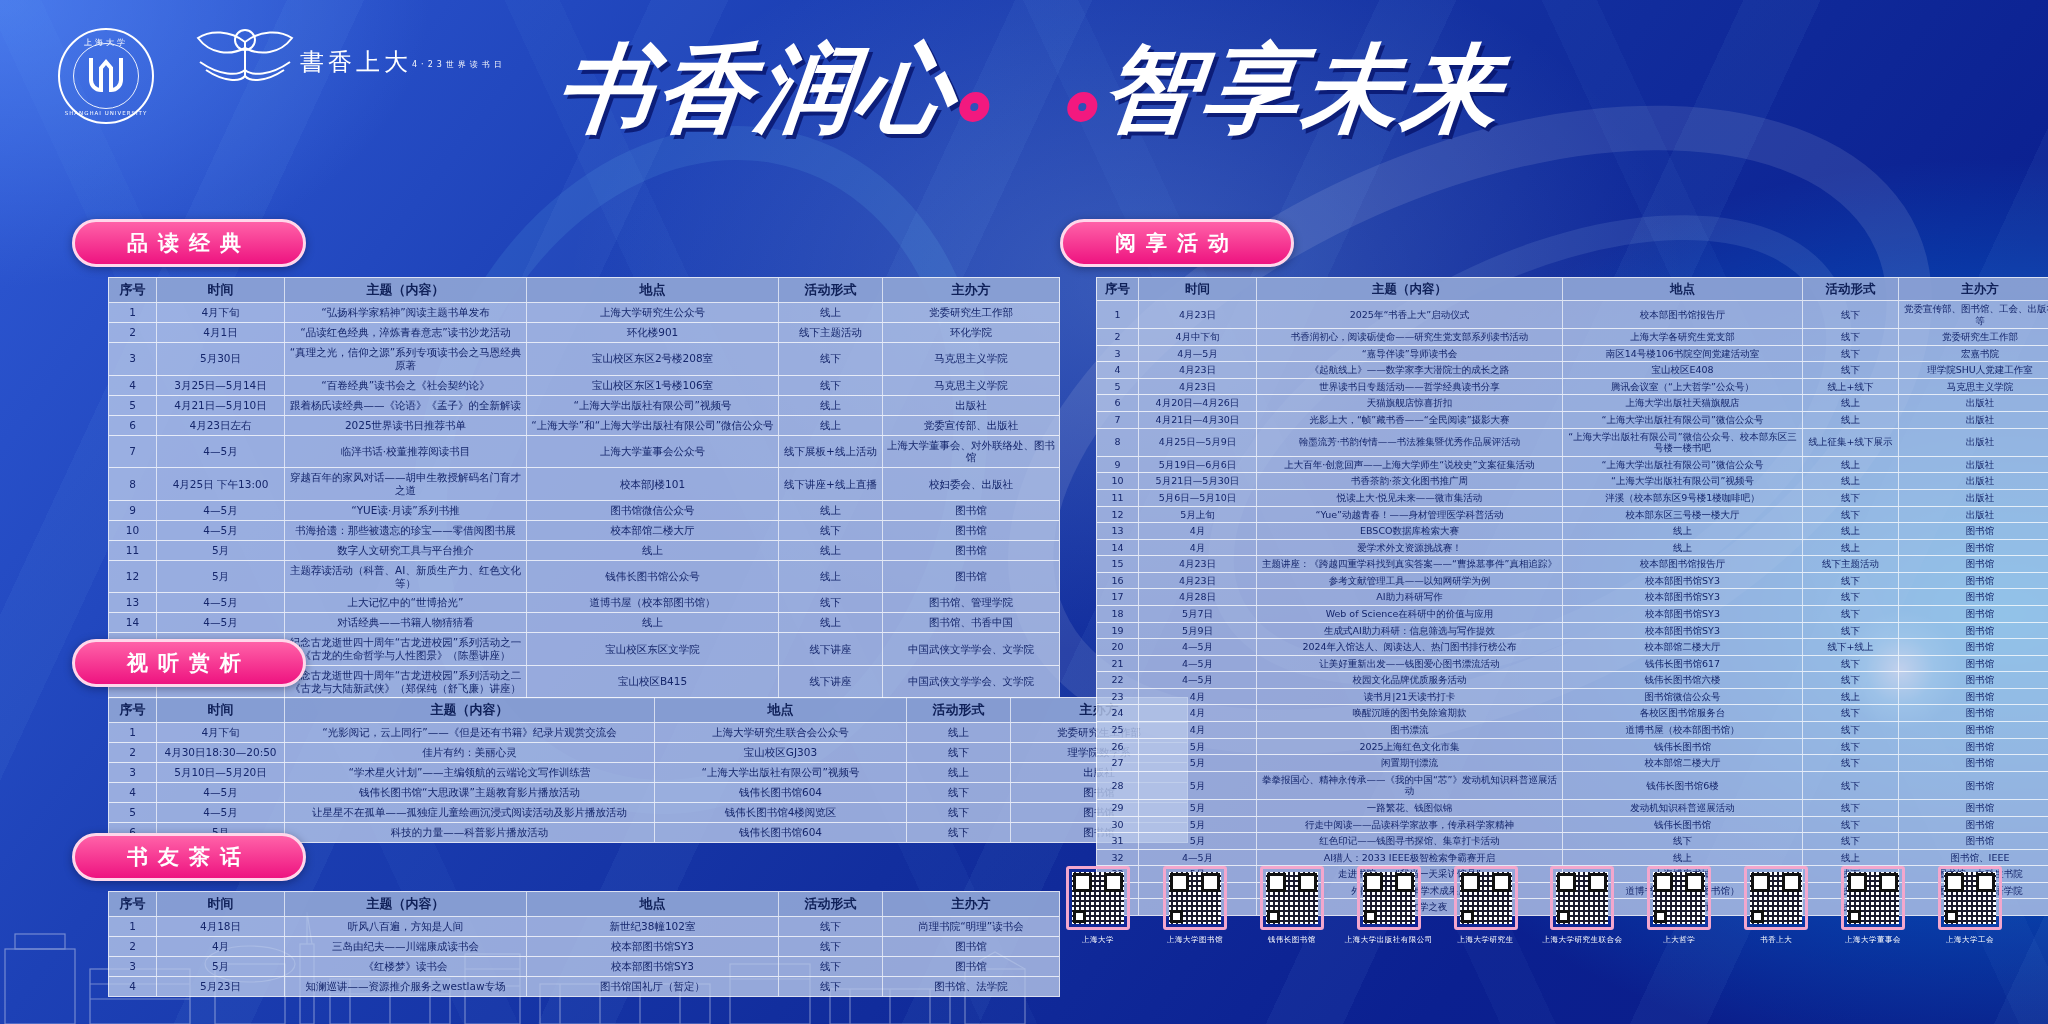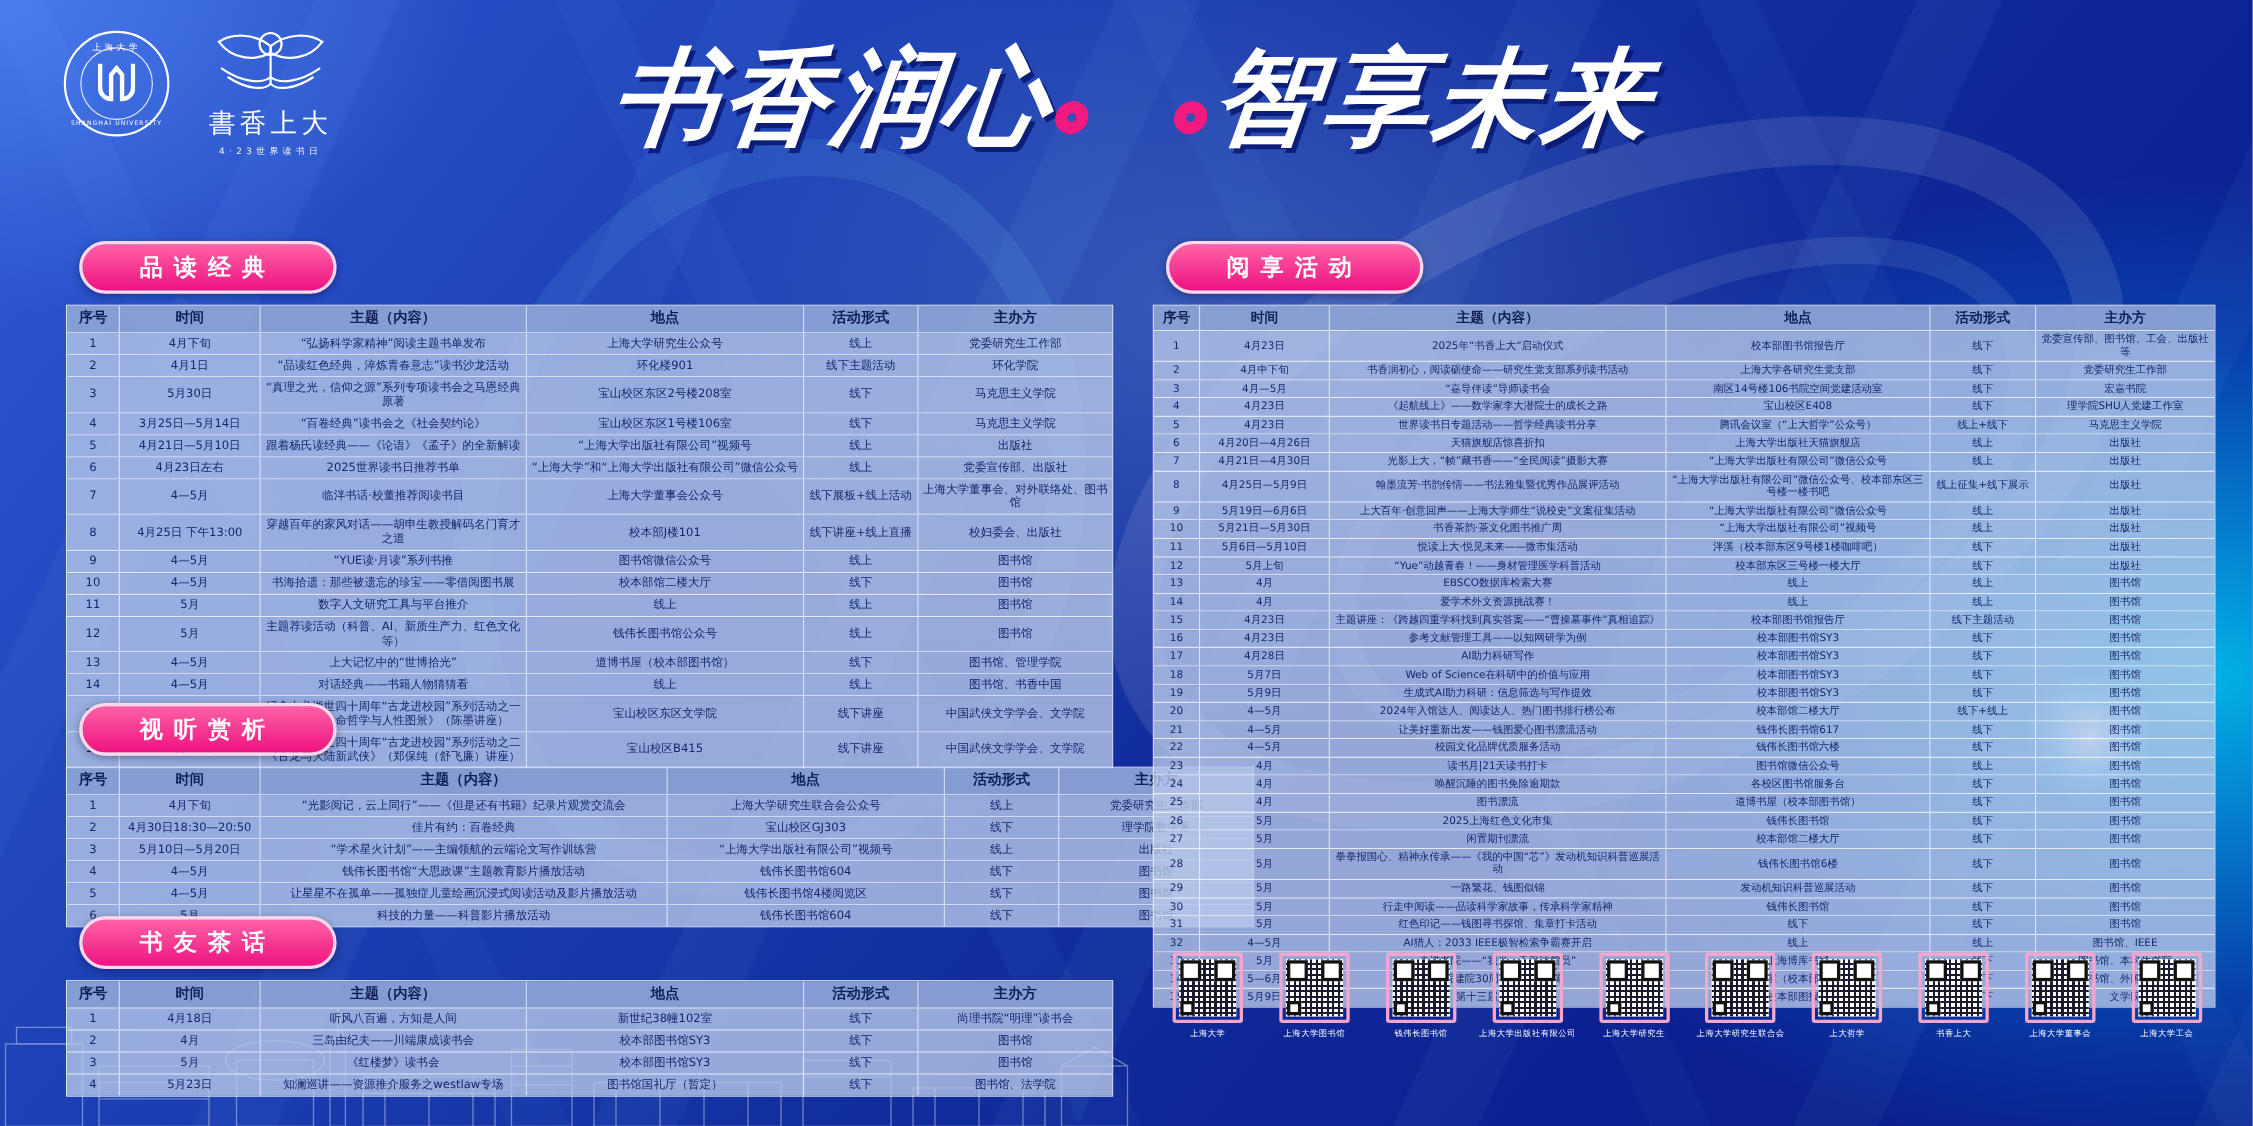--- a/index.html
+++ b/index.html
@@ -28,21 +28,21 @@
     background:radial-gradient(circle, rgba(255,255,255,.9), rgba(120,230,255,.4) 40%, rgba(0,0,0,0) 70%); pointer-events:none;}
 
   
   .brand{ position:absolute; left:58px; top:28px; display:flex; gap:36px; align-items:flex-start; }
   .seal{ width:96px; height:96px; border-radius:50%; border:2.5px solid #fff; position:relative;
          display:flex; align-items:center; justify-content:center; color:#fff; }
   .seal .inner{ width:66px; height:66px; border-radius:50%; border:1.5px solid rgba(255,255,255,.9);
          display:flex; align-items:center; justify-content:center; }
   .seal .arc-top{ position:absolute; top:7px; left:0; width:100%; text-align:center; font-size:8px; letter-spacing:3px; }
   .seal .arc-bottom{ position:absolute; bottom:6px; left:0; width:100%; text-align:center; font-size:5.5px; letter-spacing:1px; }
-  .rlogo{ display:flex; flex-direction:column; align-items:center; color:#fff; }
+  .rlogo{ display:flex; flex-direction:row; align-items:center; color:#fff; }
   .rlogo .book{ margin-bottom:4px; }
   .rlogo .rl-title{ font-size:24px; letter-spacing:4px; font-weight:400; }
   .rlogo .rl-sub{ font-size:8px; letter-spacing:4px; margin-top:4px; opacity:.95; }
 
   .titleblock{ position:absolute; left:470px; top:26px; width:1120px; text-align:center; }
   .maintitle{ color:#fff; font-size:96px; font-weight:900; font-style:italic; letter-spacing:4px;
       text-shadow:4px 4px 0 rgba(8,22,110,.85); transform:skewX(-6deg); white-space:nowrap; }
   .maintitle .gap{ display:inline-block; width:70px; }
   .donut{ display:inline-block; width:30px; height:30px; border:11px solid #f2197f; border-radius:50%;
       vertical-align:baseline; margin:0 4px; background:#fff0; }
@@ -55,21 +55,21 @@
       border:3px solid #ffd7ea; color:#fff; font-weight:800; font-size:21px; letter-spacing:10px;
       box-shadow:0 2px 8px rgba(0,0,30,.35);margin-top:23px; }
 
   
   .section{ position:absolute; }
   #sec0{ left:60px; top:196px; width:952px; }
   #sec1{ left:60px; top:616px; width:1080px; }
   #sec2{ left:60px; top:810px; width:952px; }
   #sec3{ left:1048px; top:196px; width:966px; }
 
-  .tbl{ margin-top:10px; width:100%; border:1px solid rgba(255,255,255,.85); }
+  .tbl{ margin-top:10px; width:100%; border:1px solid rgba(255,255,255,.85);margin-left:48px; }
   .trow{ display:grid; border-bottom:1px solid rgba(255,255,255,.75); background:rgba(182,199,233,.80); }
   .trow:last-child{ border-bottom:none; }
   .sec-left .trow{ grid-template-columns:48px 128px 1fr 252px 104px 176px; }
   .sec-right .trow{ grid-template-columns:42px 118px 1fr 240px 96px 162px; }
   .thead{ background:rgba(140,163,212,.94); }
   .tcell{ display:flex; align-items:center; justify-content:center; text-align:center;
       border-right:1px solid rgba(255,255,255,.65); color:#15266b; line-height:1.22; padding:3px 4px; }
   .tcell:last-child{ border-right:none; }
   .sec-left .tcell{ font-size:10.5px; min-height:19px; }
   .sec-left .thead .tcell{ font-size:13px; font-weight:800; color:#0f2058; min-height:24px; }
@@ -326,21 +326,21 @@
           <div class="tcell">1</div>
           <div class="tcell">4月下旬</div>
           <div class="tcell">“光影阅记，云上同行”——《但是还有书籍》纪录片观赏交流会</div>
           <div class="tcell">上海大学研究生联合会公众号</div>
           <div class="tcell">线上</div>
           <div class="tcell">党委研究生工作部</div>
         </div>
         <div class="trow">
           <div class="tcell">2</div>
           <div class="tcell">4月30日18:30—20:50</div>
-          <div class="tcell">佳片有约：百卷经典</div>
+          <div class="tcell">佳片有约：美丽心灵</div>
           <div class="tcell">宝山校区GJ303</div>
           <div class="tcell">线下</div>
           <div class="tcell">理学院数学系</div>
         </div>
         <div class="trow">
           <div class="tcell">3</div>
           <div class="tcell">5月10日—5月20日</div>
           <div class="tcell">“学术星火计划”——主编领航的云端论文写作训练营</div>
           <div class="tcell">“上海大学出版社有限公司”视频号</div>
           <div class="tcell">线上</div>

